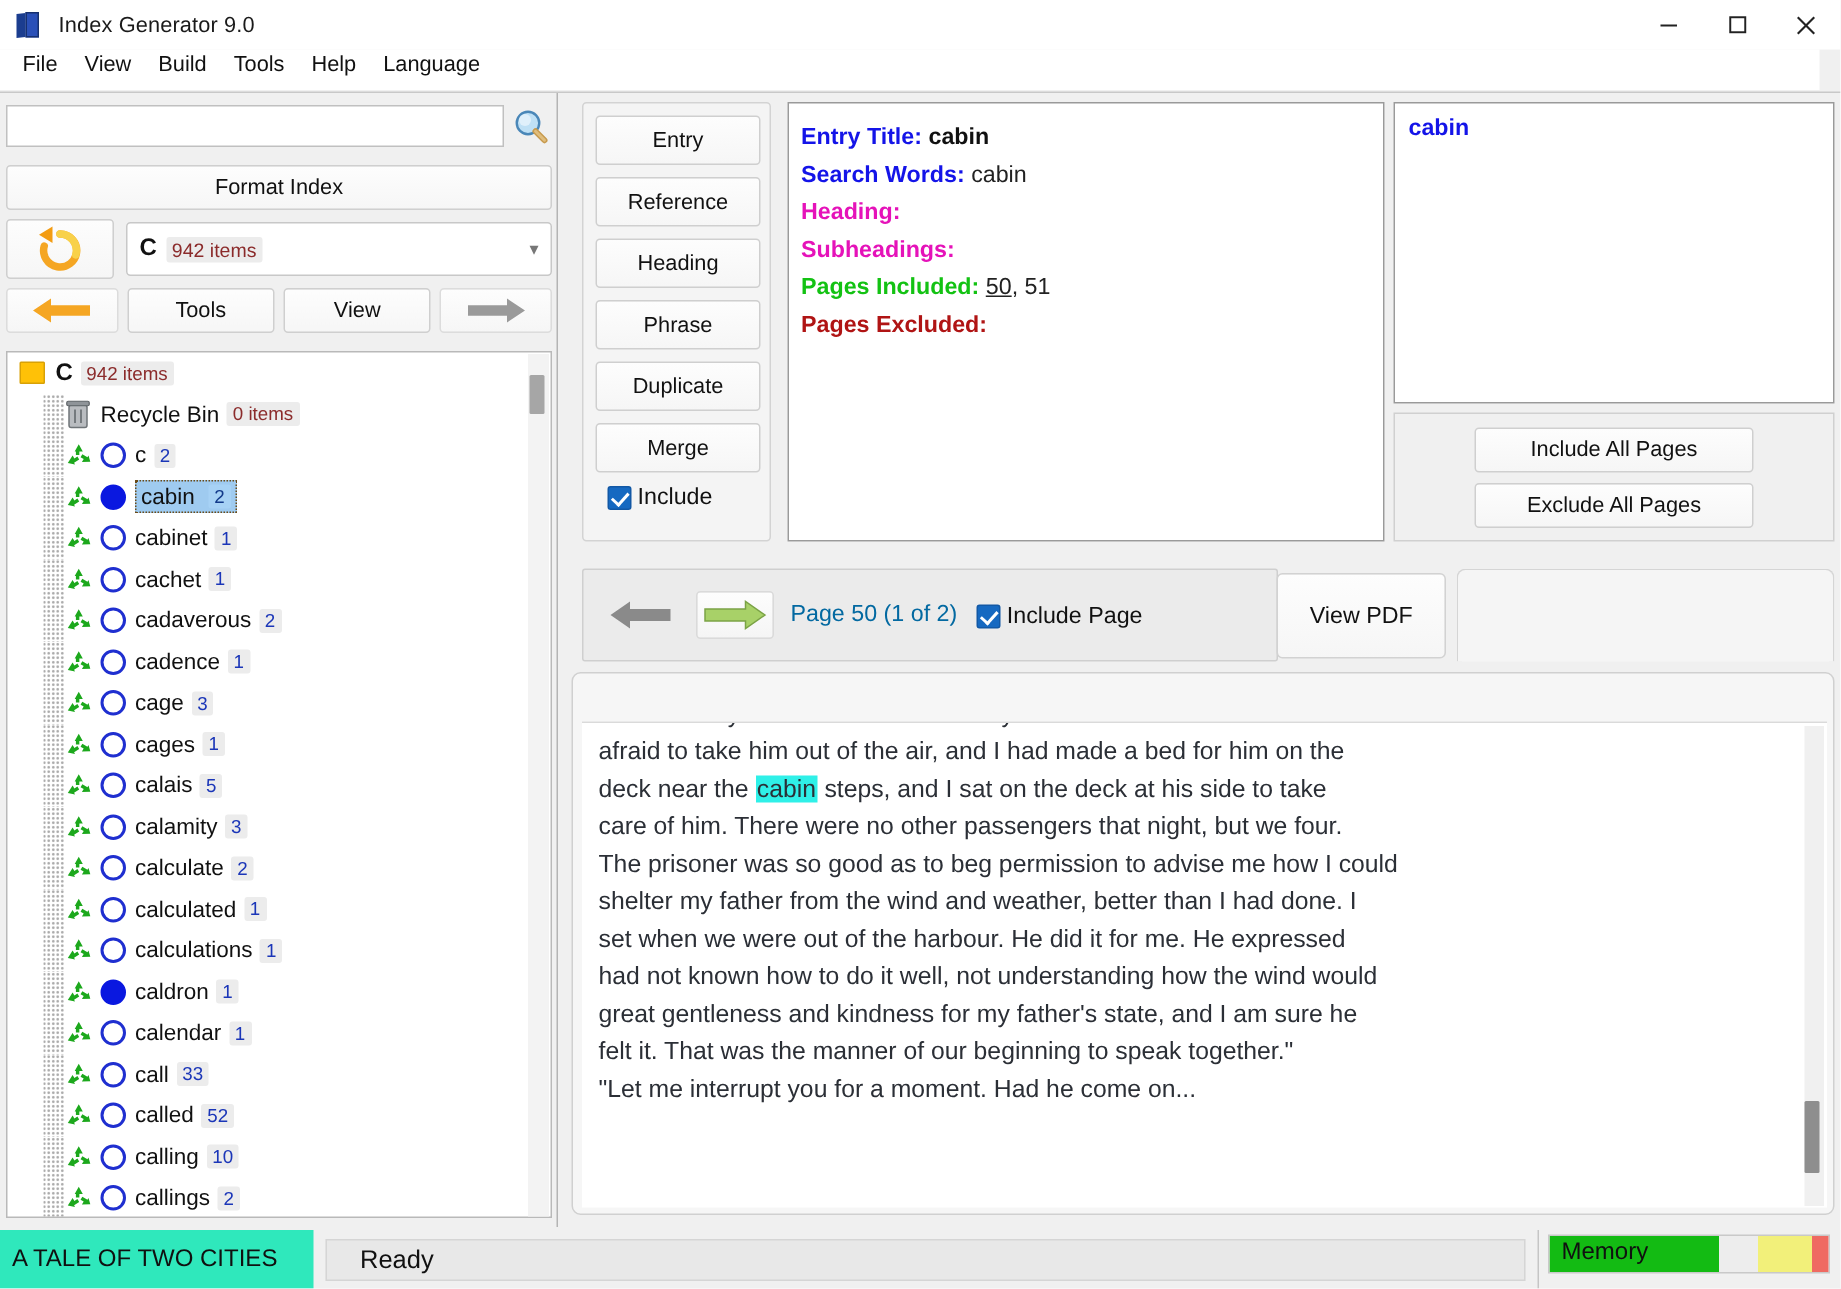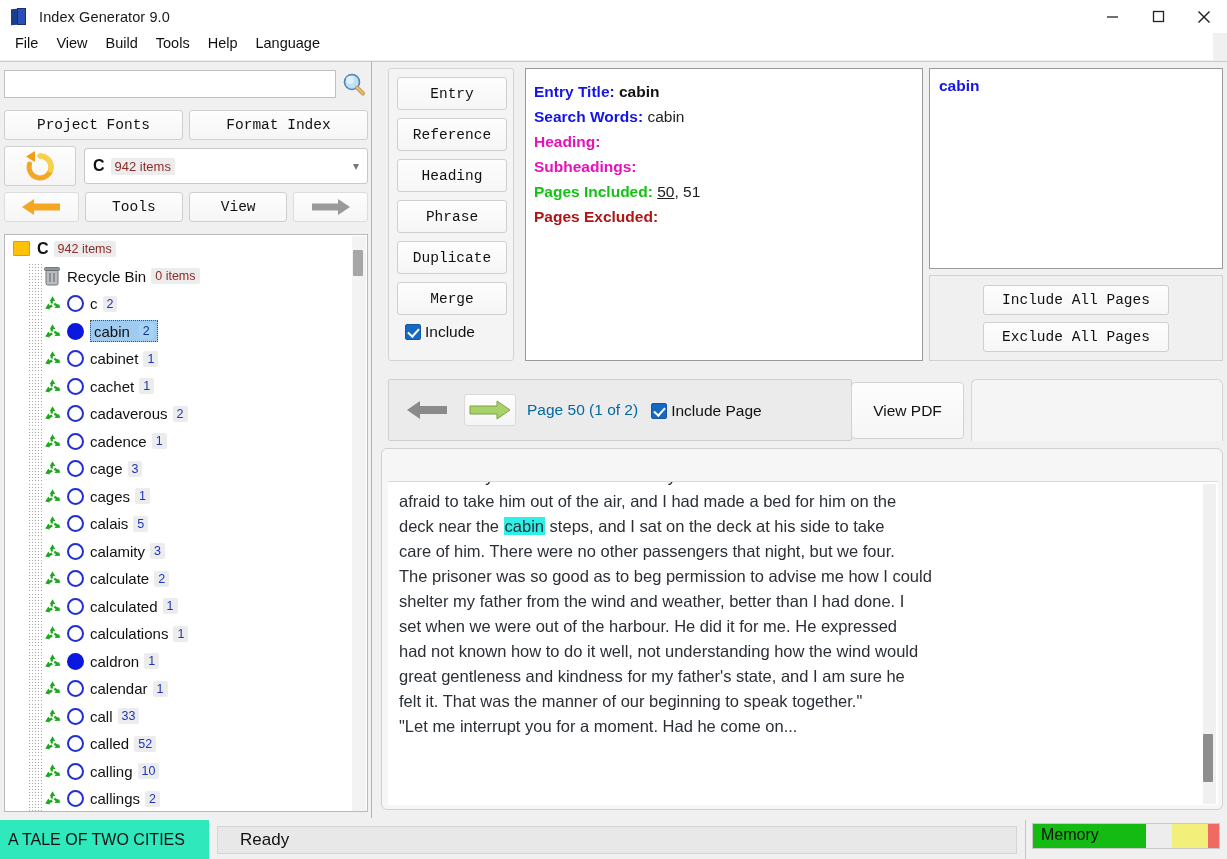--- a/index.html
+++ b/index.html
@@ -75,21 +75,21 @@
     font-family: "Liberation Sans", sans-serif; font-size: 13px;
     padding: 2px 5px; outline: none;
   }
   .search-icon {
     position: absolute; left: 336px; top: 5px; width: 28px; height: 28px;
   }
 
   .btn {
     background: linear-gradient(#fdfdfd, #f6f6f6);
     border: 1px solid #cfcfcf; border-radius: 3px;
-    font-family: Liberation Mono, monospace; font-size: 14.5px; color: #111;
+    font-family: Liberation Sans, sans-serif; font-size: 14.5px; color: #111;
     display: flex; align-items: center; justify-content: center;
     cursor: default;
   }
   .btn-row2 { position: absolute; left: 4px; top: 48px; width: 364px; height: 30px; display: flex; gap: 6px; }
   .btn-row2 .btn { flex: 1; }
 
   .refresh-btn {
     position: absolute; left: 4px; top: 84px; width: 72px; height: 40px;
     background: linear-gradient(#fdfdfd, #f6f6f6);
     border: 1px solid #cfcfcf; border-radius: 3px;
@@ -337,21 +337,20 @@
         <svg width="28" height="28" viewBox="0 0 28 28">
           <circle cx="12" cy="11" r="7.5" fill="#bfe0f5" stroke="#4a87b8" stroke-width="1.6"></circle>
           <circle cx="10" cy="9" r="4" fill="#e8f4fc" opacity="0.8"></circle>
           <line x1="17" y1="16.5" x2="23" y2="22.5" stroke="#c79a4e" stroke-width="4" stroke-linecap="round"></line>
           <line x1="17" y1="16.5" x2="23" y2="22.5" stroke="#e0bd7c" stroke-width="2" stroke-linecap="round"></line>
         </svg>
       </div>
     </div>
 
     <div class="btn-row2">
-      <div class="btn">Project Fonts</div>
       <div class="btn">Format Index</div>
     </div>
 
     <div class="refresh-btn">
       <svg width="36" height="32" viewBox="0 0 36 32">
         <path d="M18 6 A11 11 0 1 1 7.5 14" fill="none" stroke="#f5a623" stroke-width="5" stroke-linecap="round"></path>
         <path d="M18 6 A11 11 0 0 1 28.5 20" fill="none" stroke="#f8d14a" stroke-width="5" stroke-linecap="round"></path>
         <polygon points="13,1 13,12 4,6.5" fill="#f39c12"></polygon>
       </svg>
     </div>

